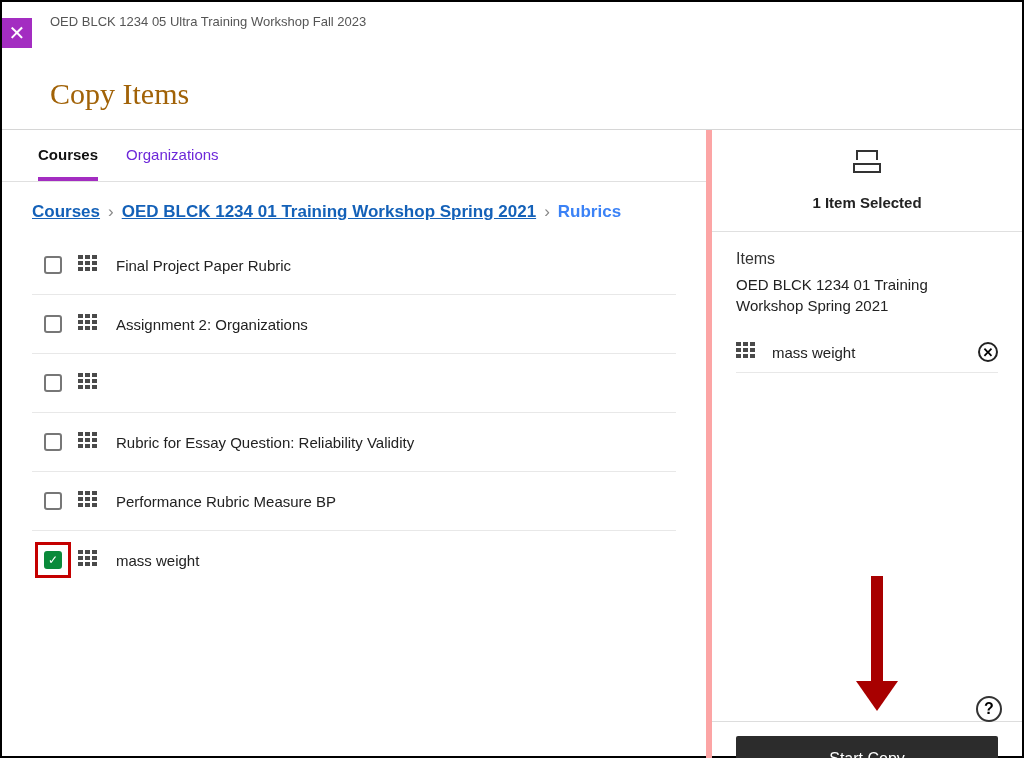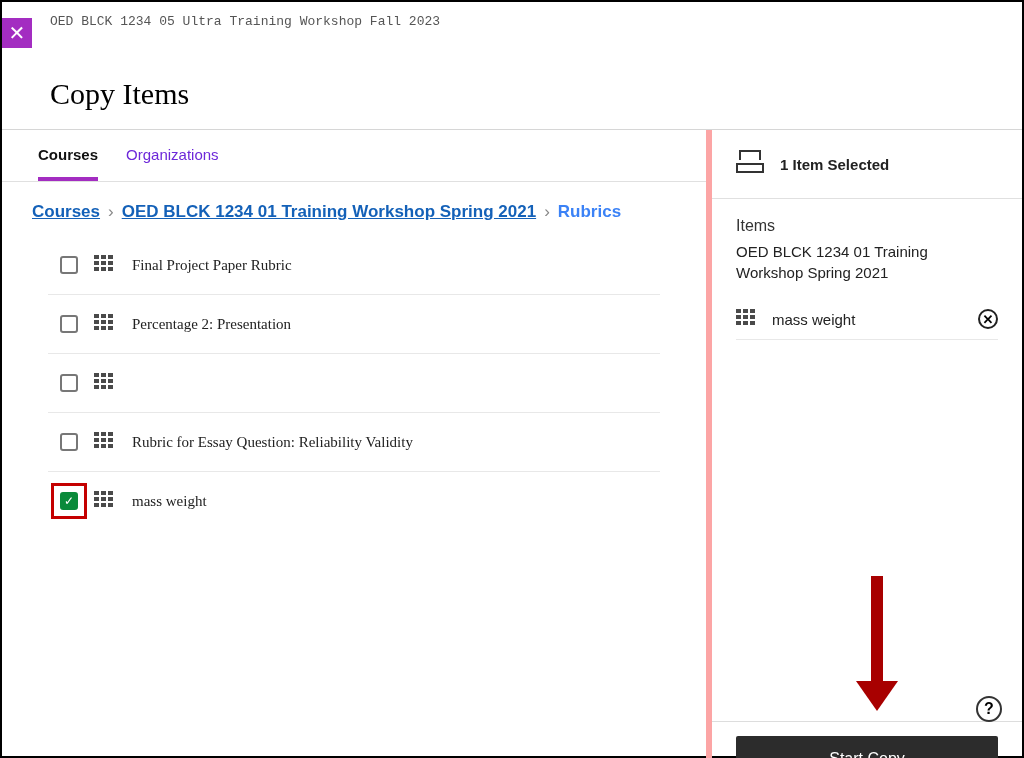--- a/index.html
+++ b/index.html
@@ -8,43 +8,43 @@
   .panel {
     position: absolute; left: 0; top: 0; right: 0; bottom: 0;
     background: #fff; border: 2px solid #000;
   }
   .close-btn {
     position: absolute; left: 0; top: 16px; width: 30px; height: 30px;
     background: #a32dc1; color: #fff; display:flex; align-items:center; justify-content:center;
     font-size: 20px; z-index: 20;
   }
   .header { padding: 12px 0 18px 48px; border-bottom: 1px solid #d6d6d6; }
-  .crumb-small { font-size: 13px; color: #555; margin-bottom: 4px; font-family: Liberation Mono, monospace; }
-  .title { font-family: Georgia, "Times New Roman", serif; font-size: 30px; color:#000000;margin-top:48px; }
+  .crumb-small { font-size: 13px; color: #555; margin-bottom: 4px; }
+  .title { font-family: Georgia, "Times New Roman", serif; font-size: 30px; color:#a16207;margin-top:48px; }
   .body { display:flex; height: calc(100% - 88px); }
   .left { flex: 1 1 auto; padding: 0 0 0 0; border-right: 6px solid #fca5a5; overflow:hidden; }
   .right { width: 310px; display:flex; flex-direction:column; position:relative; }
   .tabs { display:flex; gap: 28px; padding: 16px 0 0 36px; border-bottom: 1px solid #e0e0e0; font-size: 15px; }
   .tab { padding-bottom: 14px; color:#6d28d9; cursor:pointer; }
   .tab.active { color:#111; border-bottom: 4px solid #a32dc1; font-weight:600; }
   .breadcrumb { padding: 20px 30px 14px 30px; font-size: 17px; display:flex; align-items:center; flex-wrap:wrap; gap:8px; }
   .breadcrumb a { color:#1461b8; text-decoration: underline; font-weight:600; }
   .breadcrumb .sep { color:#888; }
   .breadcrumb .current { color:#3b82f6; font-weight:600; }
-  .list { padding: 0 46px; font-family: Liberation Serif, serif; }
+  .list { padding: 0 30px; }
   .row { display:flex; align-items:center; gap: 14px; padding: 18px 10px; border-bottom:1px solid #e8e8e8; font-size:15px; color:#222; }
   .row:last-child { border-bottom:none; }
   .cb { width:18px; height:18px; border:2px solid #777; border-radius:3px; display:flex; align-items:center; justify-content:center; }
   .cb.checked { background:#0a8a3a; border-color:#0a8a3a; color:#fff; font-size:12px; }
   .cb-wrap { width:22px; height:22px; display:flex; align-items:center; justify-content:center; }
   .cb-wrap.highlight { outline: 3px solid #c40000; outline-offset: 4px; }
   .rubric-icon { width:24px; height:20px; display:flex; gap:2px; }
   .rubric-icon span { display:flex; flex-direction:column; gap:2px; }
   .rubric-icon i { display:block; width:5px; height:4px; background:#4a4a4a; }
-  .right-head { display:flex; align-items:center; gap: 16px; padding: 20px 24px; border-bottom:1px solid #e0e0e0; }
+  .right-head { display:flex; align-items:center; gap: 16px; padding: 20px 24px; border-bottom:1px solid #e0e0e0;flex-direction:column; }
   .tray-icon { width:28px; height:28px; display:flex; flex-direction:column; gap:3px; align-items:center; }
   .tray-icon .t1 { width:22px; height:10px; border:2px solid #333; border-bottom:none; }
   .tray-icon .t2 { width:28px; height:10px; border:2px solid #333; }
   .sel-count { font-size:15px; font-weight:600; color:#222; }
   .items-section { padding: 18px 24px; flex:1; }
   .items-h { font-size:16px; color:#333; margin-bottom:6px; }
   .src-name { font-size:15px; color:#222; margin-bottom:16px; line-height:1.4; }
   .sel-item { display:flex; align-items:center; gap:12px; padding: 10px 0; border-bottom:1px solid #e8e8e8; }
   .sel-item .name { flex:1; font-size:15px; color:#222; }
   .remove-x { width:20px; height:20px; border:2px solid #222; border-radius:50%; display:flex; align-items:center; justify-content:center; font-size:13px; font-weight:bold; }
@@ -121,21 +121,21 @@
                   <i></i>
                   <i></i>
                   <i></i>
                 </span>
                 <span>
                   <i></i>
                   <i></i>
                   <i></i>
                 </span>
               </div>
-              <div>Percentage 2: Presentation</div>
+              <div>Assignment 2: Organizations</div>
             </div>
             <div class="row">
               <div class="cb-wrap">
                 <div class="cb"></div>
               </div>
               <div class="rubric-icon">
                 <span>
                   <i></i>
                   <i></i>
                   <i></i>
@@ -167,20 +167,43 @@
                   <i></i>
                   <i></i>
                 </span>
                 <span>
                   <i></i>
                   <i></i>
                   <i></i>
                 </span>
               </div>
               <div>Rubric for Essay Question: Reliability Validity</div>
+            </div>
+            <div class="row">
+              <div class="cb-wrap">
+                <div class="cb"></div>
+              </div>
+              <div class="rubric-icon">
+                <span>
+                  <i></i>
+                  <i></i>
+                  <i></i>
+                </span>
+                <span>
+                  <i></i>
+                  <i></i>
+                  <i></i>
+                </span>
+                <span>
+                  <i></i>
+                  <i></i>
+                  <i></i>
+                </span>
+              </div>
+              <div>Performance Rubric Measure BP</div>
             </div>
             <div class="row">
               <div class="cb-wrap highlight">
                 <div class="cb checked">✓</div>
               </div>
               <div class="rubric-icon">
                 <span>
                   <i></i>
                   <i></i>
                   <i></i>

